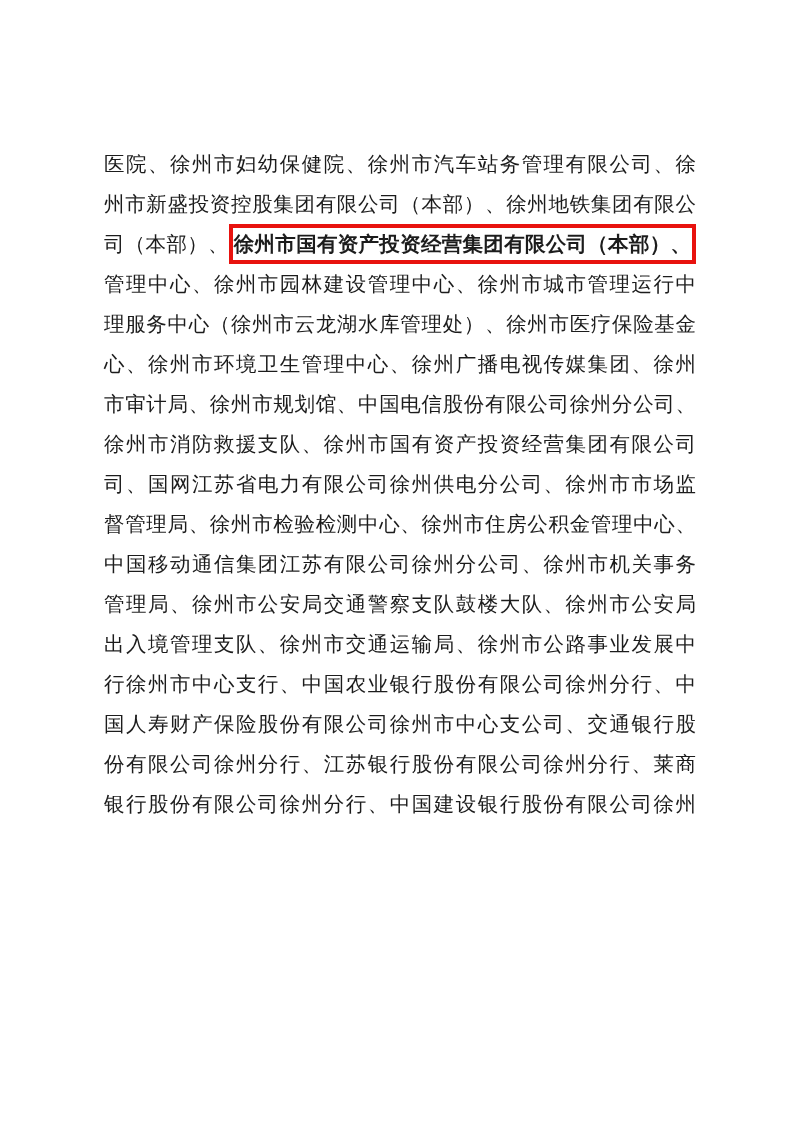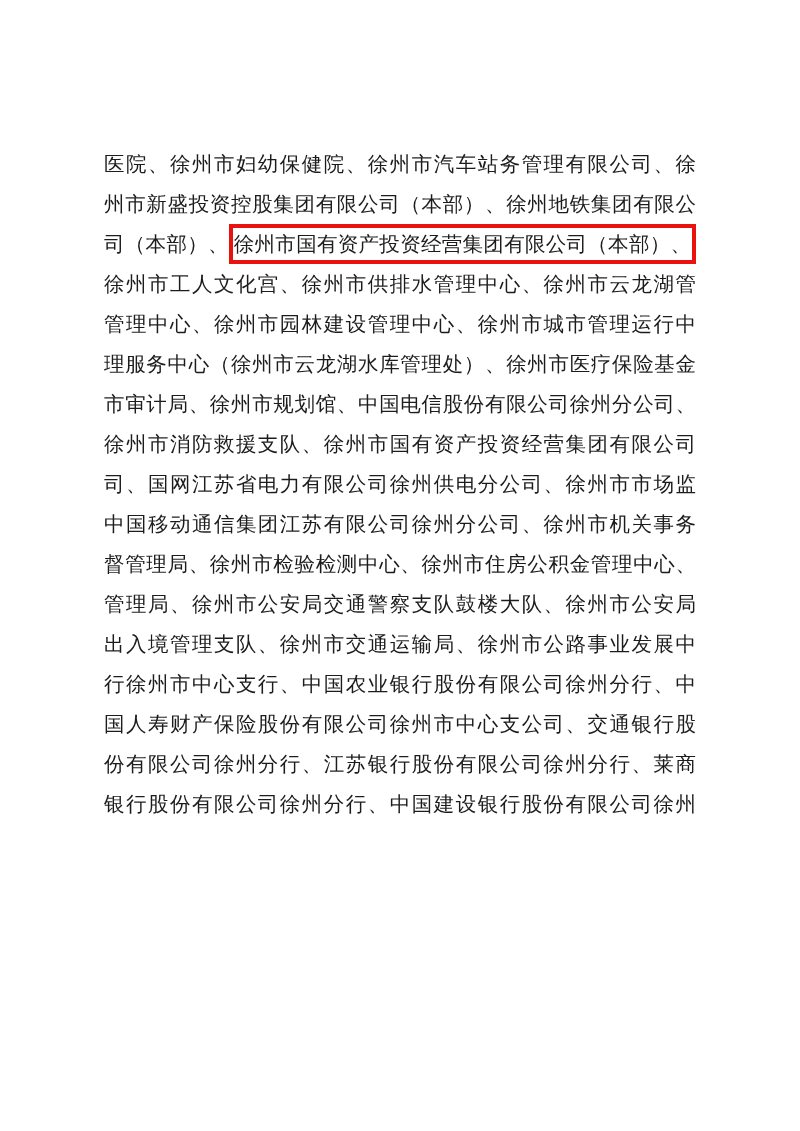--- a/index.html
+++ b/index.html
@@ -26,47 +26,48 @@
     line-height: 40px;
     height: 40px;
     color: var(--text-color, #1c1c1c);
     text-align: justify;
     text-align-last: justify;
     white-space: nowrap;
   }
   .hl {
     border: 4px solid var(--highlight-border, #e8120e);
     padding: 4px 1px;
+    font-weight: bold;
   }
   .pagenum {
     position: absolute;
     top: 1056px;
     right: 106px;
     font-size: 24px;
     line-height: 24px;
     color: var(--text-color, #1c1c1c);
     letter-spacing: 1px;
   }
 </style>
 </head>
 <body>
 
 <div class="page">
   <div class="doc">
     <div class="line">医院、徐州市妇幼保健院、徐州市汽车站务管理有限公司、徐</div>
     <div class="line">州市新盛投资控股集团有限公司（本部）、徐州地铁集团有限公</div>
     <div class="line"><span>司（本部）、</span><span class="hl">徐州市国有资产投资经营集团有限公司（本部）、</span></div>
-    <div class="line">徐州市工人文化宫、徐州市供排水管理中心、徐州市云龙湖管</div>
     <div class="line">管理中心、徐州市园林建设管理中心、徐州市城市管理运行中</div>
     <div class="line">理服务中心（徐州市云龙湖水库管理处）、徐州市医疗保险基金</div>
+    <div class="line">心、徐州市环境卫生管理中心、徐州广播电视传媒集团、徐州</div>
     <div class="line">市审计局、徐州市规划馆、中国电信股份有限公司徐州分公司、</div>
     <div class="line">徐州市消防救援支队、徐州市国有资产投资经营集团有限公司</div>
     <div class="line">司、国网江苏省电力有限公司徐州供电分公司、徐州市市场监</div>
+    <div class="line">督管理局、徐州市检验检测中心、徐州市住房公积金管理中心、</div>
     <div class="line">中国移动通信集团江苏有限公司徐州分公司、徐州市机关事务</div>
-    <div class="line">督管理局、徐州市检验检测中心、徐州市住房公积金管理中心、</div>
     <div class="line">管理局、徐州市公安局交通警察支队鼓楼大队、徐州市公安局</div>
     <div class="line">出入境管理支队、徐州市交通运输局、徐州市公路事业发展中</div>
     <div class="line">行徐州市中心支行、中国农业银行股份有限公司徐州分行、中</div>
     <div class="line">国人寿财产保险股份有限公司徐州市中心支公司、交通银行股</div>
     <div class="line">份有限公司徐州分行、江苏银行股份有限公司徐州分行、莱商</div>
     <div class="line">银行股份有限公司徐州分行、中国建设银行股份有限公司徐州</div>
   </div>
   <div class="pagenum">— 69 —</div>
 </div>
 

